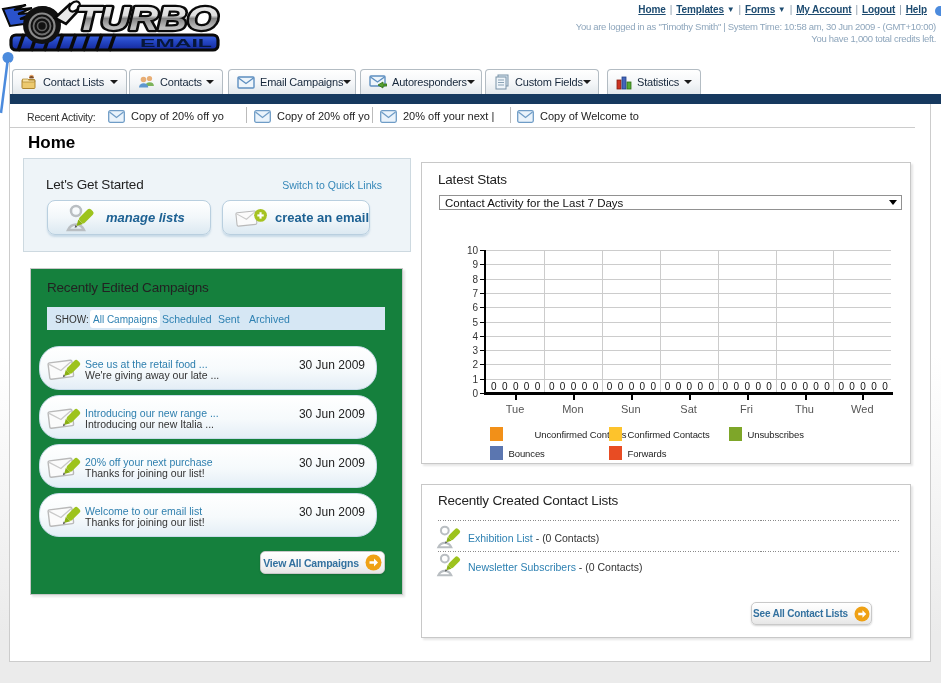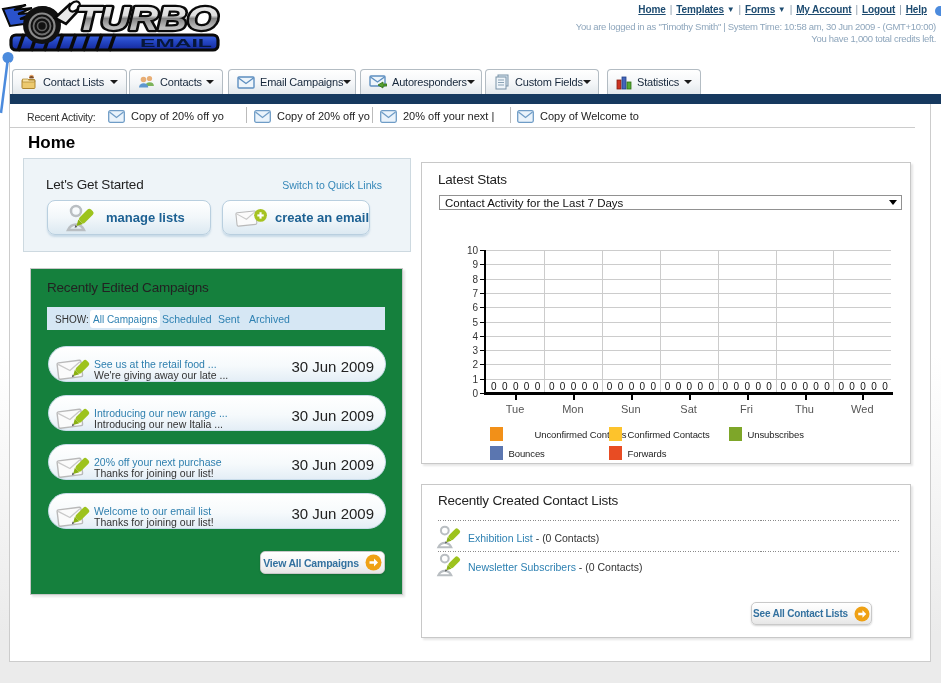--- a/index.html
+++ b/index.html
@@ -48,24 +48,24 @@
 .bigbtn { position:absolute; top:41px; height:35px; border:1px solid #b9cfdf; border-radius:8px; background:linear-gradient(180deg,#ffffff 0%,#f2f7fa 50%,#dce9f2 100%); box-shadow:0 2px 2px rgba(130,170,200,.35); display:flex; align-items:center; }
 .bigbtn .txt { font-size:13px; font-weight:bold; color:#1d6193; white-space:nowrap; }
 
 
 #panelB { position:absolute; left:30px; top:268px; width:373px; height:327px; background:#15803d; border:1px solid #c8c8c8; box-shadow:2px 2px 2px rgba(0,0,0,0.10); }
 #panelB .ptitle { position:absolute; left:16px; top:10.5px; }
 #showbar { position:absolute; left:16px; top:38px; width:338px; height:23px; background:#d6e7f4; font-size:11px; color:#444; }
 #showbar .lbl { position:absolute; left:8px; top:7px; font-size:10px; color:#333; }
 #showbar a { position:absolute; top:6px; font-size:10.5px; color:#2e81b2; text-decoration:none; white-space:nowrap; }
 #showsel { position:absolute; left:43px; top:2.5px; height:18px; padding:4px 3px 0 3px; background:#fff; border-radius:3px; font-size:10px; color:#2e81b2; white-space:nowrap; }
-.camprow { position:absolute; left:17px; width:338px; height:36px; border:1px solid #c9dcea; border-radius:20px; background:linear-gradient(180deg,#ffffff 0%,#f6fafc 55%,#e4eef6 100%); }
+.camprow { position:absolute; left:8px; width:338px; height:44px; border:1px solid #c9dcea; border-radius:20px; background:linear-gradient(180deg,#ffffff 0%,#f6fafc 55%,#e4eef6 100%); }
 .camprow .tt { position:absolute; left:45px; top:10.5px; font-size:10.5px; color:#2e7fae; white-space:nowrap; }
 .camprow .st { position:absolute; left:45px; top:21.5px; font-size:10.5px; color:#333; white-space:nowrap; }
-.camprow .dt { position:absolute; right:11px; top:10.5px; font-size:15px; color:#222; white-space:nowrap; }
+.camprow .dt { position:absolute; right:11px; top:10.5px; font-size:12px; color:#222; white-space:nowrap; }
 .camprow svg.ic { position:absolute; left:7px; top:8px; }
 .arrbtn { position:absolute; border:1px solid #c9c9c9; border-radius:5px; background:linear-gradient(180deg,#ffffff 0%,#f5f5f5 55%,#e6e6e6 100%); box-shadow:0 1px 2px rgba(0,0,0,.18); display:flex; align-items:center; justify-content:center; font-size:10.5px; letter-spacing:-0.2px; color:#33719f; font-weight:bold; white-space:nowrap; }
 #viewall { left:229px; top:282px; width:125px; height:23px; }
 .ocirc { display:inline-block; margin-left:6px; flex:0 0 auto; }
 
 
 #panelC { position:absolute; left:421px; top:162px; width:490px; height:302px; background:#fff; border:1px solid #c8c8c8; box-shadow:2px 2px 2px rgba(0,0,0,0.10); }
 #panelC .ptitle { position:absolute; left:16px; top:9px; }
 #statsel { position:absolute; left:17px; top:32px; width:463px; height:15px; border:1px solid #919191; background:#fff; font-size:11.5px; color:#111; padding:1px 0 0 5px; }
 #statsel .arr { position:absolute; right:4px; top:4px; width:0; height:0; border-left:4px solid transparent; border-right:4px solid transparent; border-top:5px solid #000; }
@@ -242,21 +242,21 @@
     <div class="bigbtn" style="left:23px; width:164px;">
       <svg style="margin-left:17px;" width="30" height="28" viewBox="0 0 30 28">
         <circle cx="11" cy="7" r="5" fill="none" stroke="#b9bec2" stroke-width="2.5"></circle>
         <path d="M3 26 a9 10 0 0 1 16 0 z" fill="none" stroke="#b9bec2" stroke-width="2.5"></path>
         <g transform="rotate(45 19 14)">
             <rect x="15.5" y="3" width="7.5" height="16" rx="2.5" fill="#9dc31d"></rect>
             <path d="M16 19 h6.5 l-3.2 6 z" fill="#8ab113"></path>
             <path d="M17.8 25 l1.5 2.5 l1.4-2.6 z" fill="#555"></path>
           </g>
       </svg>
-      <span class="txt" style="margin-left:11px;">manage lists</span>
+      <span class="txt" style="margin-left:11px;font-style:italic;">manage lists</span>
     </div>
     <div class="bigbtn" style="left:198px; width:148px;">
       <svg style="margin-left:12px;" width="44" height="27" viewBox="0 0 48 28">
         <g transform="rotate(-6 16 15)">
             <rect x="2" y="6" width="28" height="19" rx="2" fill="#fbfbfb" stroke="#b9b9b9" stroke-width="1.5"></rect>
             <path d="M3 7.5 L16 16.5 L29 7.5" fill="none" stroke="#c9c9c9" stroke-width="1.5"></path>
           </g>
         <circle cx="36" cy="11" r="9" fill="#a6c321"></circle>
         <rect x="31.5" y="9.6" width="9" height="3" fill="#fff"></rect>
           <rect x="34.5" y="6.6" width="3" height="9" fill="#fff"></rect>

